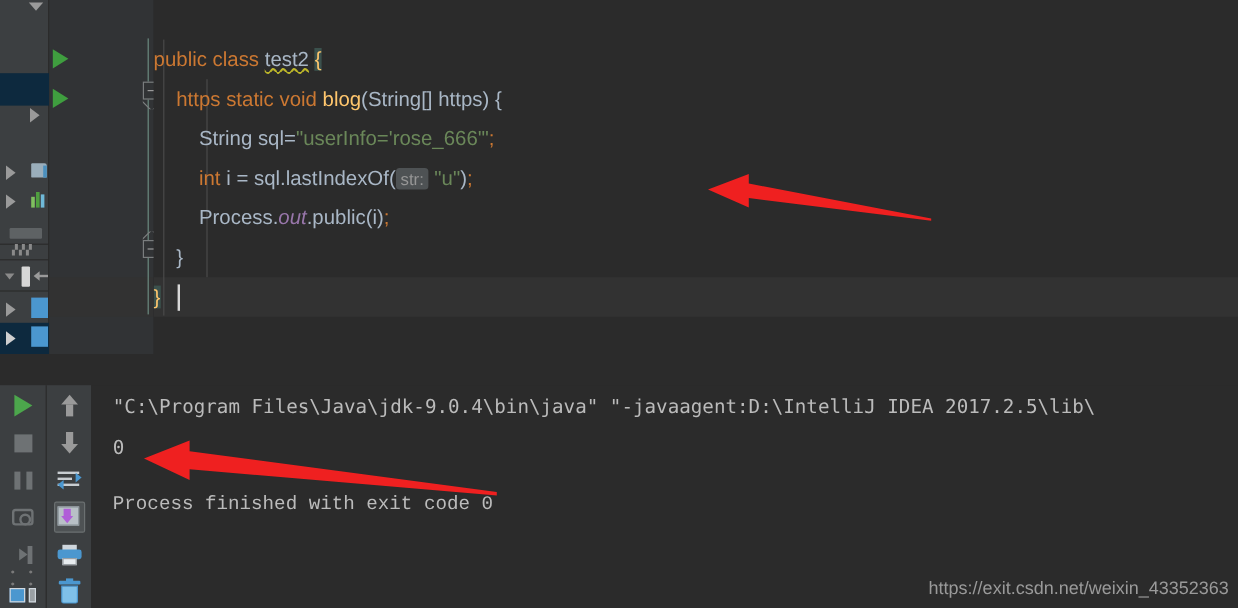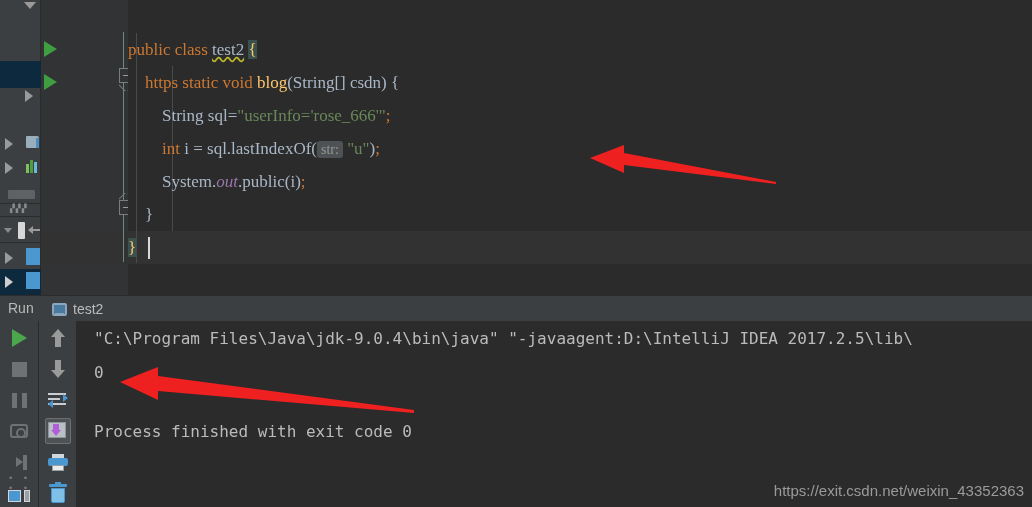--- a/index.html
+++ b/index.html
@@ -74,21 +74,21 @@
     border:1px solid #7a7d7e; transform: rotate(45deg); transform-origin: center;
   }
 
   
   .code-area {
     position: absolute; left: 128px; top: 0; right: 0; height: 295px;
     background: #2b2b2b; overflow: hidden;
   }
   .codeline {
     position: absolute; left: 0; height: 33px; line-height: 33px; white-space: pre;
-    font-family: Liberation Serif, serif; font-size: 17px;
+    font-family: Liberation Sans, sans-serif; font-size: 17px;
   }
   .indent-guide { position: absolute; width: 1px; background: #4a4a4a; }
   .kw   { color: #cc7832; }
   .cls  { color: #a9b7c6; }
   .str  { color: #6a8759; }
   .plain{ color: #a9b7c6; }
   .meth { color: #ffc66d; }
   .fld  { color: #9876aa; font-style: italic; }
   .semi { color: #cc7832; }
   .brace-hl { background: #3b514d; color: #ffc66d; }
@@ -275,41 +275,34 @@
   <div class="foldbox" style="left:119px; top:200px;"></div>
   <div class="foldtri" style="left:119px; top:193px; transform:scaleY(-1);"></div>
 
   <div class="code-area">
     <div class="cur-line" style="top:231px;"></div>
     <div class="indent-guide" style="left:8px; top:33px; height:230px;"></div>
     <div class="indent-guide" style="left:44px; top:66px; height:165px;"></div>
     <div id="code-content">
         <div class="codeline" style="top: 0px;"></div>
         <div class="codeline" style="top: 33px;"><span class="kw">public class </span><span class="cls squig">test2</span><span class="plain"> </span><span class="brace-hl">{</span></div>
-        <div class="codeline" style="top: 66px;"><span class="kw">    https static void </span><span class="meth">blog</span><span class="plain">(String[] csdn) {</span></div>
+        <div class="codeline" style="top: 66px;"><span class="kw">    https static void </span><span class="meth">blog</span><span class="plain">(String[] https) {</span></div>
         <div class="codeline" style="top: 99px;"><span class="plain">        String sql=</span><span class="str">"userInfo='rose_666'"</span><span class="semi">;</span></div>
         <div class="codeline" style="top: 132px;"><span class="plain">        </span><span class="kw">int</span><span class="plain"> i = sql.lastIndexOf(</span><span class="param-hint">str:</span><span class="plain"> </span><span class="str">"u"</span><span class="plain">)</span><span class="semi">;</span></div>
-        <div class="codeline" style="top: 165px;"><span class="plain">        System.</span><span class="fld">out</span><span class="plain">.public(i)</span><span class="semi">;</span></div>
+        <div class="codeline" style="top: 165px;"><span class="plain">        Process.</span><span class="fld">out</span><span class="plain">.public(i)</span><span class="semi">;</span></div>
         <div class="codeline" style="top: 198px;"><span class="plain">    }</span></div>
         <div class="codeline" style="top: 231px;"><span class="brace-hl">}</span></div>
       </div>
     <div class="caret" style="left:20px; top:237px;"></div>
   </div>
 
   <svg class="arrow-svg" style="left:588px; top:140px;" width="190" height="48" viewBox="0 0 190 48">
     <polygon points="2,18 36,5 36,13 188,42 188,44 36,25 36,33" fill="#ef2020"></polygon>
   </svg>
 
-  <div class="run-tabbar">
-    <span class="run-label">Run</span>
-    <div class="run-tab">
-      <span class="run-tab-icon"></span>
-      <span class="run-tab-label">test2</span>
-    </div>
-  </div>
 
   <div class="run-toolbar">
     <div class="tb-col c1">
       <div class="tb-btn" style="top:4px;">
           <span class="ico-play"></span>
         </div>
       <div class="tb-btn" style="top:35px;">
           <span class="ico-stop"></span>
         </div>
       <div class="tb-btn" style="top:66px;">
@@ -378,21 +371,21 @@
             <i class="bd"></i>
           </span>
         </div>
     </div>
   </div>
 
   <div class="console">
     <div id="console-content">
         <div class="console-line" style="top: 8px;">"C:\Program Files\Java\jdk-9.0.4\bin\java" "-javaagent:D:\IntelliJ IDEA 2017.2.5\lib\</div>
         <div class="console-line" style="top: 42px;">0</div>
-        <div class="console-line" style="top: 101px;">Process finished with exit code 0</div>
+        <div class="console-line" style="top: 90px; font-family: Liberation Mono, monospace;">Process finished with exit code 0</div>
       </div>
     <span class="watermark">https://exit.csdn.net/weixin_43352363</span>
   </div>
 
   <svg class="arrow-svg" style="left:118px; top:364px;" width="300" height="56" viewBox="0 0 300 56">
     <polygon points="2,18 40,3 40,12 296,46 296,49 40,27 40,36" fill="#ef2020"></polygon>
   </svg>
 
 </div>
 

